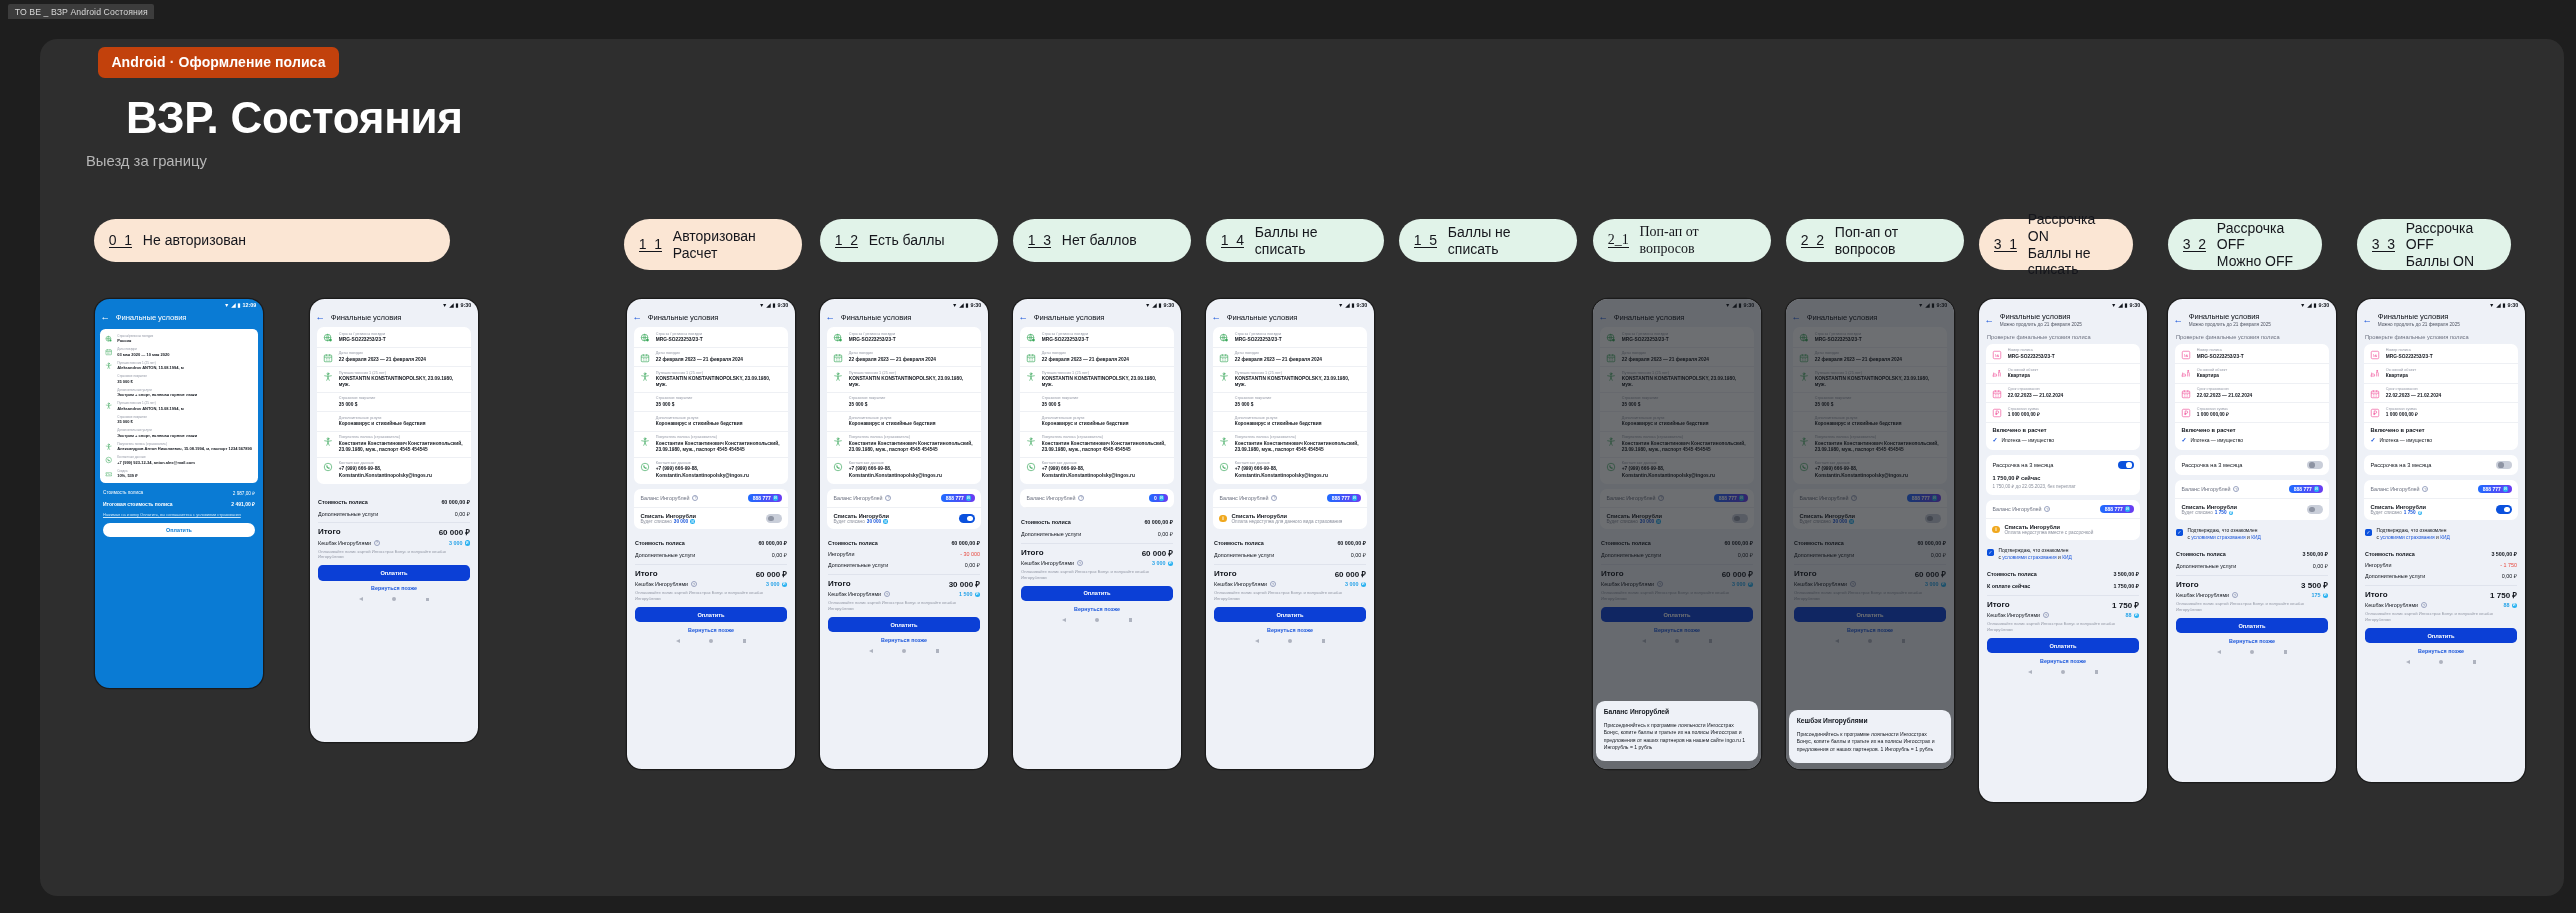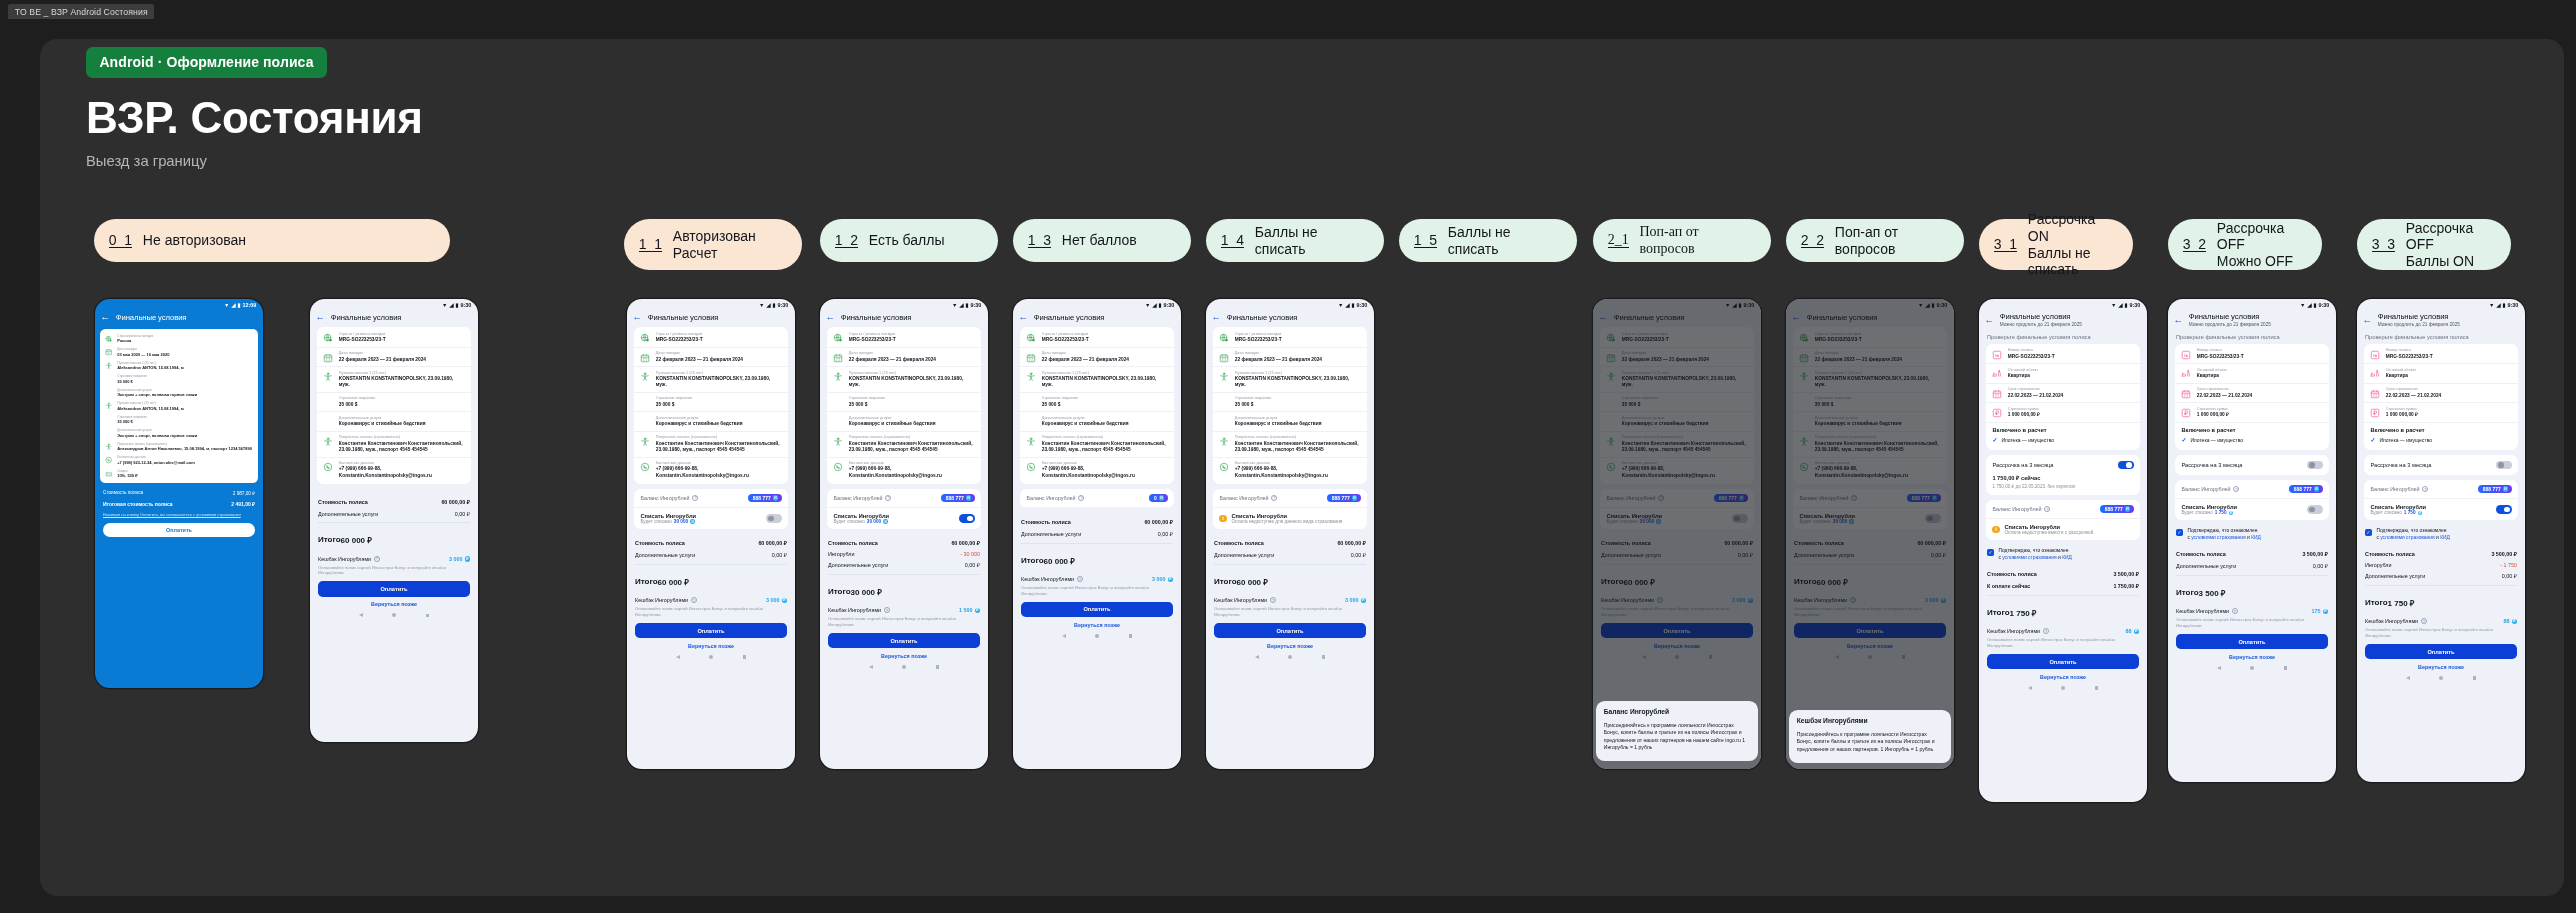--- a/index.html
+++ b/index.html
@@ -16,25 +16,26 @@
     white-space:nowrap; letter-spacing:0.1px;
   }
   .frame{
     position:absolute; left:40px; top:39px;
     width:2524px; height:857px;
     background:#2e2e2e; border-radius:17.4px;
   }
   
   .hdr{ position:absolute; left:86px; top:47px; }
   .badge{
-    display:inline-block; background:#15803d; color:#fff;
+    display:inline-block; background:#c2410c; color:#fff;
     font-size:14px; font-weight:bold; padding:7.4px 13.4px; border-radius:6.7px;
     letter-spacing:0.1px;
+    margin-left:12px;
   }
-  .title{ color:#fff; font-size:44px; font-weight:bold; margin-top:14.8px; letter-spacing:-0.3px;}
+  .title{ color:#fff; font-size:44px; font-weight:bold; margin-top:14.8px; letter-spacing:-0.3px;margin-left:40px;}
   .subtitle{ color:#b6b6b6; font-size:14.8px; margin-top:10.7px;}
 
   
   .chips{ position:absolute; top:219px; left:0; height:62px; }
   .chip{
     position:absolute; border-radius:31px; display:flex; align-items:center;
     height:43px; padding:0 14.8px; color:#15161c;
   }
   .chip.peach{ background:#fbe6d4; }
   .chip.mint{ background:#e1f3e9; }
@@ -130,21 +131,21 @@
   .cbx{ width:6.7px;height:6.7px;border-radius:1.7px;background:#0b51dd;color:#fff;font-size:4.7px;
         display:flex;align-items:center;justify-content:center;flex:none;margin-top:0.7px;}
   .agree-t{ font-size:4.9px;color:#11151c;line-height:1.35;}
   .agree-t a{ color:#1a56db; text-decoration:none;}
 
   .totals{ padding:2.7px 8px 0;}
   .trow{ display:flex;justify-content:space-between;align-items:center;padding:2px 0;font-size:5.4px;color:#11151c;}
   .trow.b{ font-weight:bold;}
   .trow .red{ color:#e8493f;}
   .divider{ height:0.7px;background:#dfe3ec;margin:2.7px 0 1.3px;}
-  .grand{ display:flex;justify-content:flex-start;align-items:center;padding:10px 0;}
+  .grand{ display:flex;justify-content:space-between;align-items:center;padding:2px 0;}
   .grand .l{ font-size:8px;font-weight:bold;color:#11151c;}
   .grand .r{ font-size:8px;font-weight:bold;color:#11151c;}
   .cback{ display:flex;justify-content:space-between;align-items:center;padding:0.7px 0;}
   .cback .l{ font-size:5.4px;color:#11151c;display:flex;align-items:center;gap:2.7px;}
   .cback .r{ font-size:5.4px;color:#27a3e8;font-weight:bold;display:flex;align-items:center;gap:2px;}
   .hint{ font-size:4.2px;color:#9499a6;line-height:1.35;padding:2px 0 0;}
 
   .btn{
     background:#0b3fd6;color:#fff;border-radius:4.7px;text-align:center;
     font-size:5.7px;font-weight:bold;padding:4.7px 0;margin:5.4px 8px 0;

